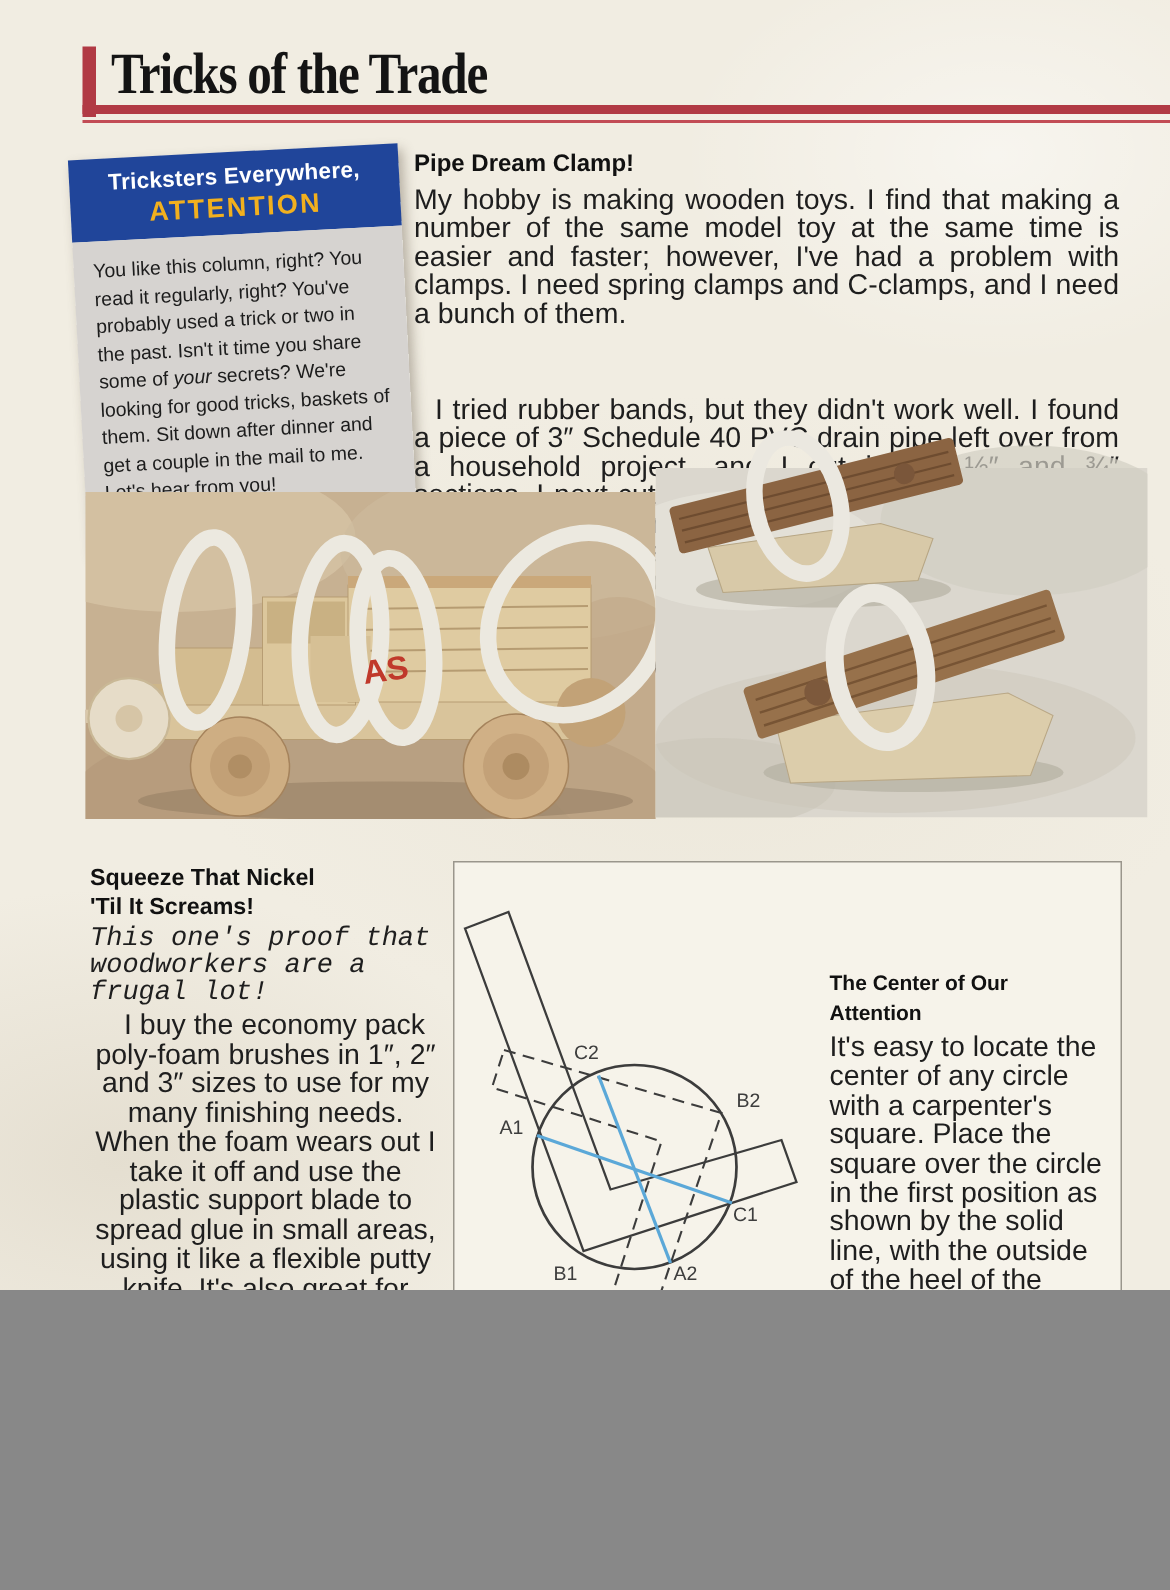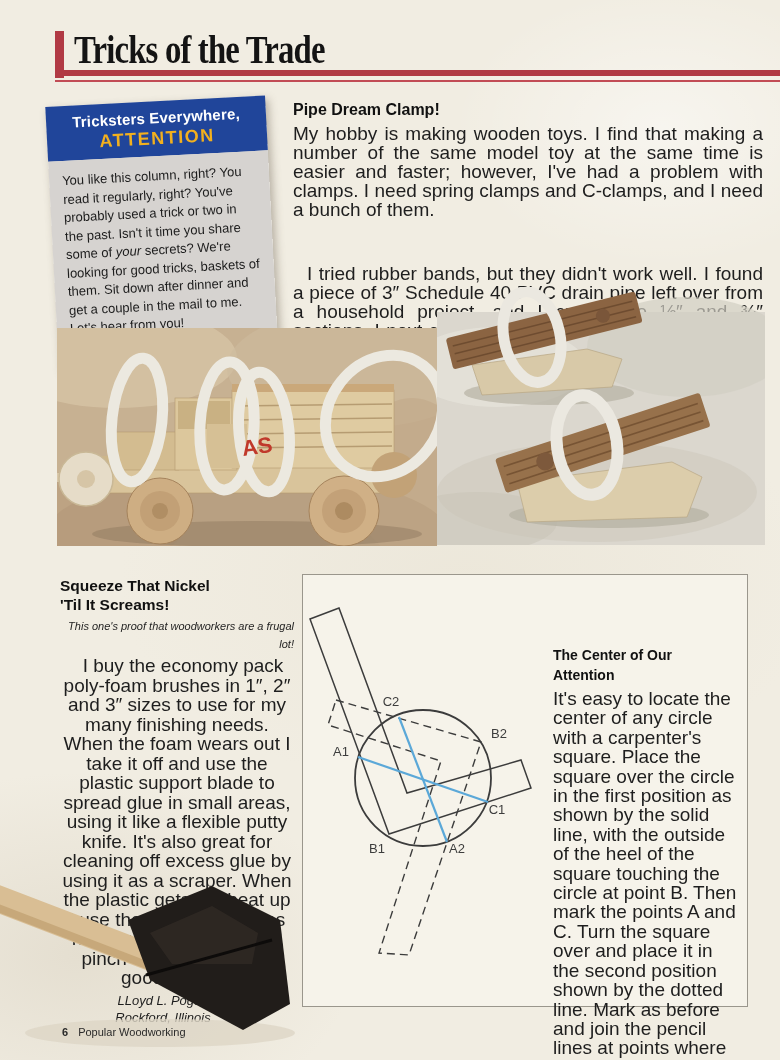--- a/index.html
+++ b/index.html
@@ -1,18 +1,18 @@
 <!DOCTYPE html>
 <html><head>
 <meta charset="utf-8">
 <style>
   html,body{margin:0;padding:0;}
   body{background:#888;}
   #page{
-    position:relative;width:780px;height:1060px;margin:0 auto;overflow:hidden;
+    position:relative;width:780px;height:860px;margin:0 auto;overflow:hidden;
     background:
       radial-gradient(ellipse 300px 200px at 85% 12%, rgba(255,255,255,.45), rgba(255,255,255,0) 70%),
       radial-gradient(ellipse 400px 260px at 10% 90%, rgba(205,195,175,.35), rgba(205,195,175,0) 70%),
       radial-gradient(ellipse 500px 300px at 60% 55%, rgba(225,218,200,.3), rgba(225,218,200,0) 70%),
       #f1ede2;
     font-family:"Liberation Sans", sans-serif;color:#1e1e1e;
   }
   
   .red-vbar{position:absolute;left:55px;top:31px;width:9px;height:47px;background:#b13a44;}
   .masthead{
@@ -32,27 +32,27 @@
   .attention-head .l1{color:#ffffff;font-weight:bold;font-size:15px;letter-spacing:.2px;}
   .attention-head .l2{color:#f2b01e;font-weight:bold;font-size:18px;letter-spacing:1.5px;margin-top:2px;}
   .attention-body{background:#d6d3d0;padding:11px 13px 9px;font-size:13px;line-height:18.5px;color:#1c1c1c;}
   .attention-sig{text-align:right;font-style:italic;margin-top:3px;font-size:13px;}
 
   
   .article h2{font-size:16px;font-weight:bold;margin:0 0 5px 0;color:#111;}
   .article p{margin:0;font-size:19px;line-height:19px;text-align:justify;}
   .attr{font-style:italic;font-size:13px;line-height:17px;text-align:center;margin-top:4px;}
 
-  .pipe{position:absolute;left:293px;top:101px;width:470px;}
+  .pipe{position:absolute;left:276px;top:101px;width:470px;}
   .pipe p.indent{text-indent:14px;margin-top:45px;}
   .pipe .attr{margin-right:14px;}
 
   .squeeze{position:absolute;left:60px;top:576px;width:234px;}
   .squeeze h2{font-size:15.5px;line-height:19px;margin-bottom:3px;}
-  .squeeze .lede{font-style:italic;font-size:11px;line-height:18px;text-align:right;margin-bottom:3px;}
+  .squeeze .lede{font-style:italic;font-size:18px;line-height:18px;text-align:left;margin-bottom:3px;font-family:Liberation Mono, monospace;}
   .squeeze p.body{text-align:center;line-height:19.5px;text-indent:12px;}
   .squeeze .attr{margin-right:28px;}
 
   
   .photo{position:absolute;display:block;}
   #photo-left{left:57px;top:328px;}
   #photo-right{left:437px;top:287px;}
   #photo-brush{left:0px;top:878px;}
 
   

